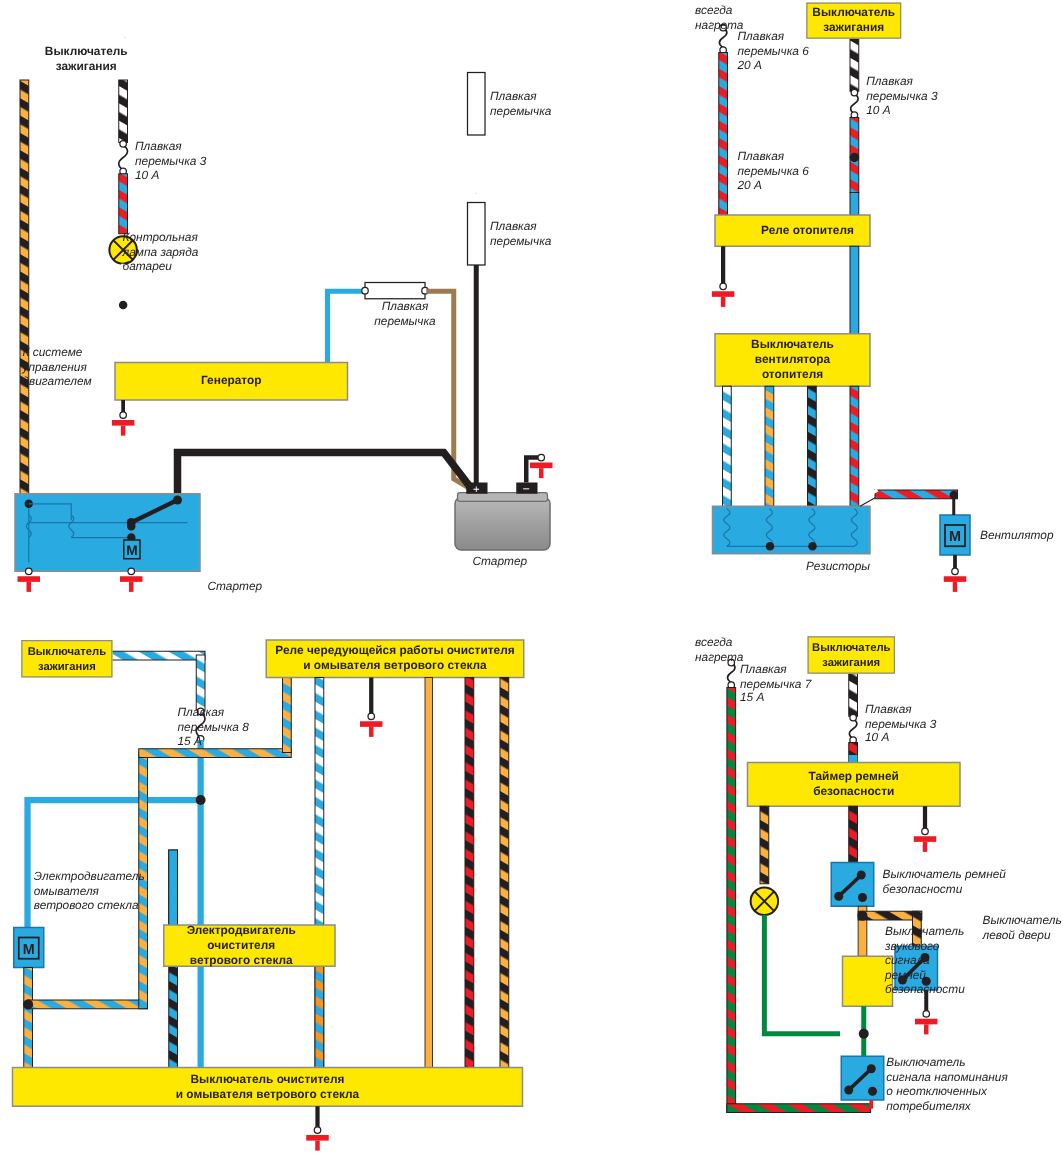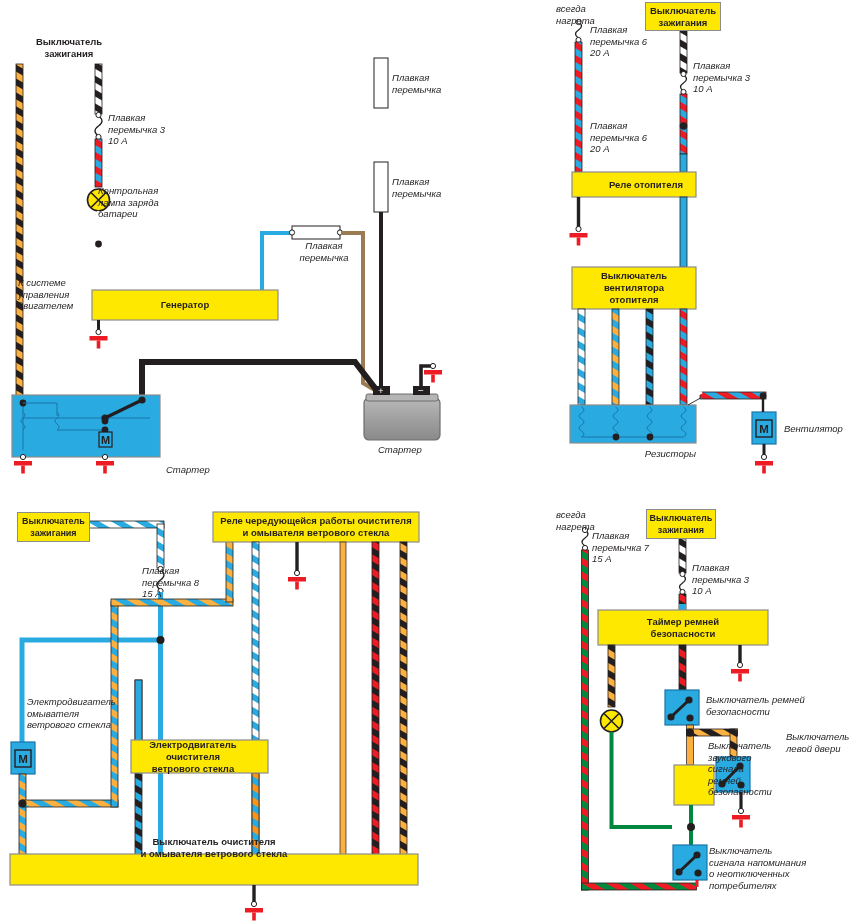--- a/index.html
+++ b/index.html
@@ -378,21 +378,21 @@
 <div class="boxlbl" style="left:213px;top:512px;width:206px;height:30px;border-radius:11px;">Реле чередующейся работы очистителя
 и омывателя ветрового стекла</div>
 <div class="lbl" style="left:142px;top:565px;">Плавкая
 перемычка 8
 15 A</div>
 <div class="lbl" style="left:27px;top:664px;margin-top:32px;">Электродвигатель
 омывателя
 ветрового стекла</div>
 <div class="boxlbl" style="left:131px;top:740px;width:124px;height:33px;">Электродвигатель очистителя
 ветрового стекла</div>
-<div class="boxlbl" style="left:10px;top:832px;width:408px;height:31px;">Выключатель очистителя
+<div class="boxlbl" style="left:10px;top:854px;width:408px;height:31px;">Выключатель очистителя
 и омывателя ветрового стекла</div>
 
 <div class="lbl" style="left:556px;top:509px;">всегда
 нагрета</div>
 <div class="boxlbl" style="left:646px;top:509px;width:70px;height:30px;background:#ffe800;border:1px solid #8c8c8c;box-sizing:border-box;font-size:9px;">Выключатель
 зажигания</div>
 <div class="lbl" style="left:592px;top:530px;">Плавкая
 перемычка 7
 15 A</div>
 <div class="lbl" style="left:692px;top:562px;">Плавкая

